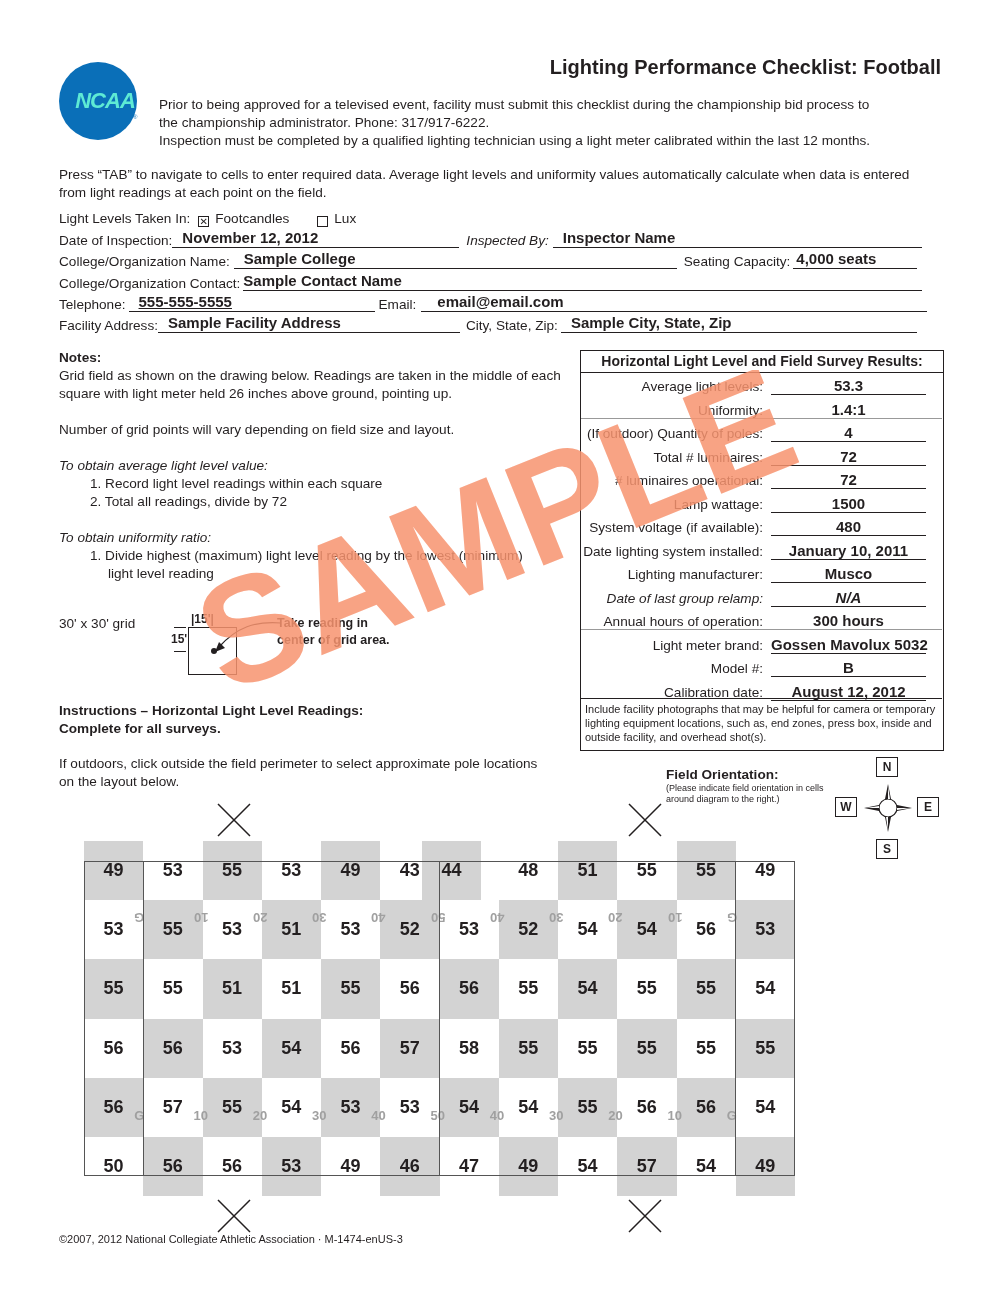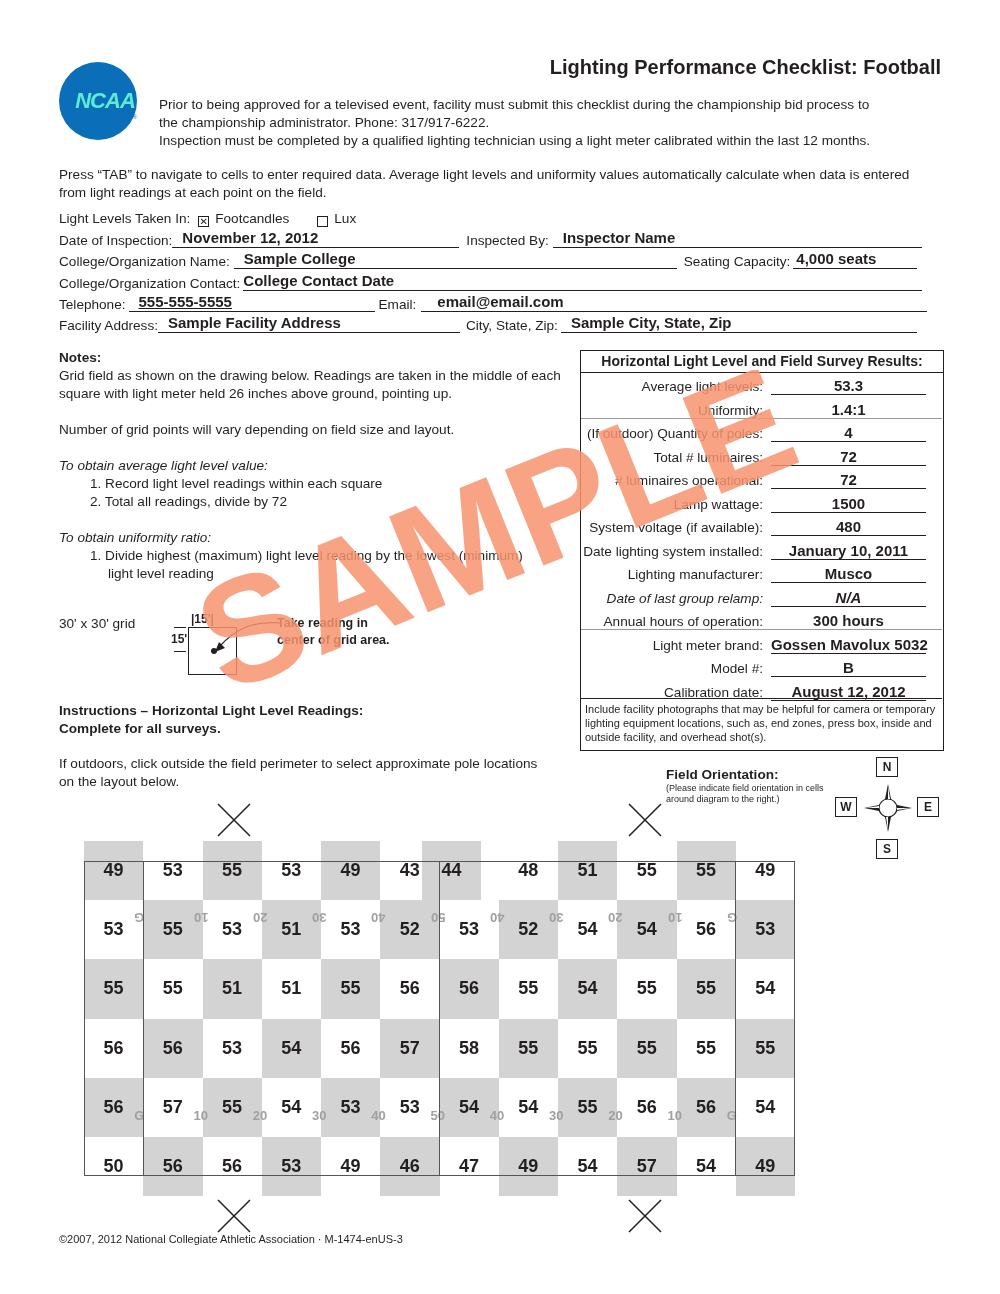--- a/index.html
+++ b/index.html
@@ -89,34 +89,34 @@
   <span class="lbl">Light Levels Taken In:</span>
   <span class="chk">✕</span>
   <span class="lbl">Footcandles</span>
   <span class="chk" style="margin-left:28px;"></span>
   <span class="lbl">Lux</span>
 </div>
 
 <div class="row" style="top:228px;">
   <span class="lbl">Date of Inspection:</span>
   <span class="fill" style="width:287px;">November 12, 2012</span>
-  <span class="lbl" style="margin-left:7px;">Inspected By:</span>
+  <span class="lbl" style="margin-left:7px;font-style:italic;">Inspected By:</span>
   <span class="fill" style="width:369px; margin-left:4px;">Inspector Name</span>
 </div>
 
 <div class="row" style="top:249px;">
   <span class="lbl">College/Organization Name:</span>
   <span class="fill" style="width:443px; margin-left:4px;">Sample College</span>
   <span class="lbl" style="margin-left:7px;">Seating Capacity:</span>
   <span class="fill" style="width:124px; margin-left:3px; padding-left:3px;">4,000 seats</span>
 </div>
 
 <div class="row" style="top:271px;">
   <span class="lbl">College/Organization Contact:</span>
-  <span class="fill" style="width:679px; margin-left:3px; padding-left:0;">College Contact Date</span>
+  <span class="fill" style="width:679px; margin-left:3px; padding-left:0;">Sample Contact Name</span>
 </div>
 
 <div class="row" style="top:292px;">
   <span class="lbl">Telephone:</span>
   <span class="fill" style="width:246px; margin-left:3px;text-decoration:underline;">555-555-5555</span>
   <span class="lbl" style="margin-left:4px;">Email:</span>
   <span class="fill" style="width:506px; margin-left:5px; padding-left:16px;">email@email.com</span>
 </div>
 
 <div class="row" style="top:313px;">

